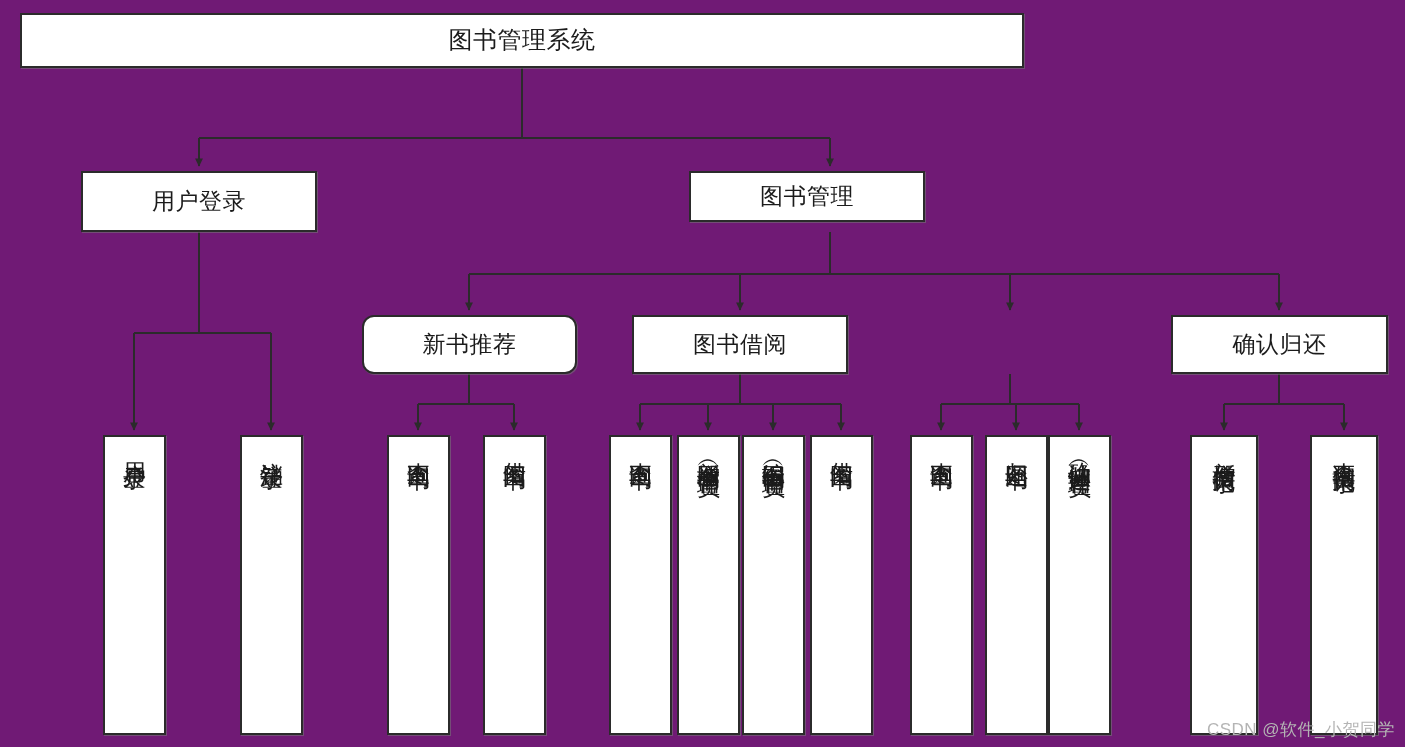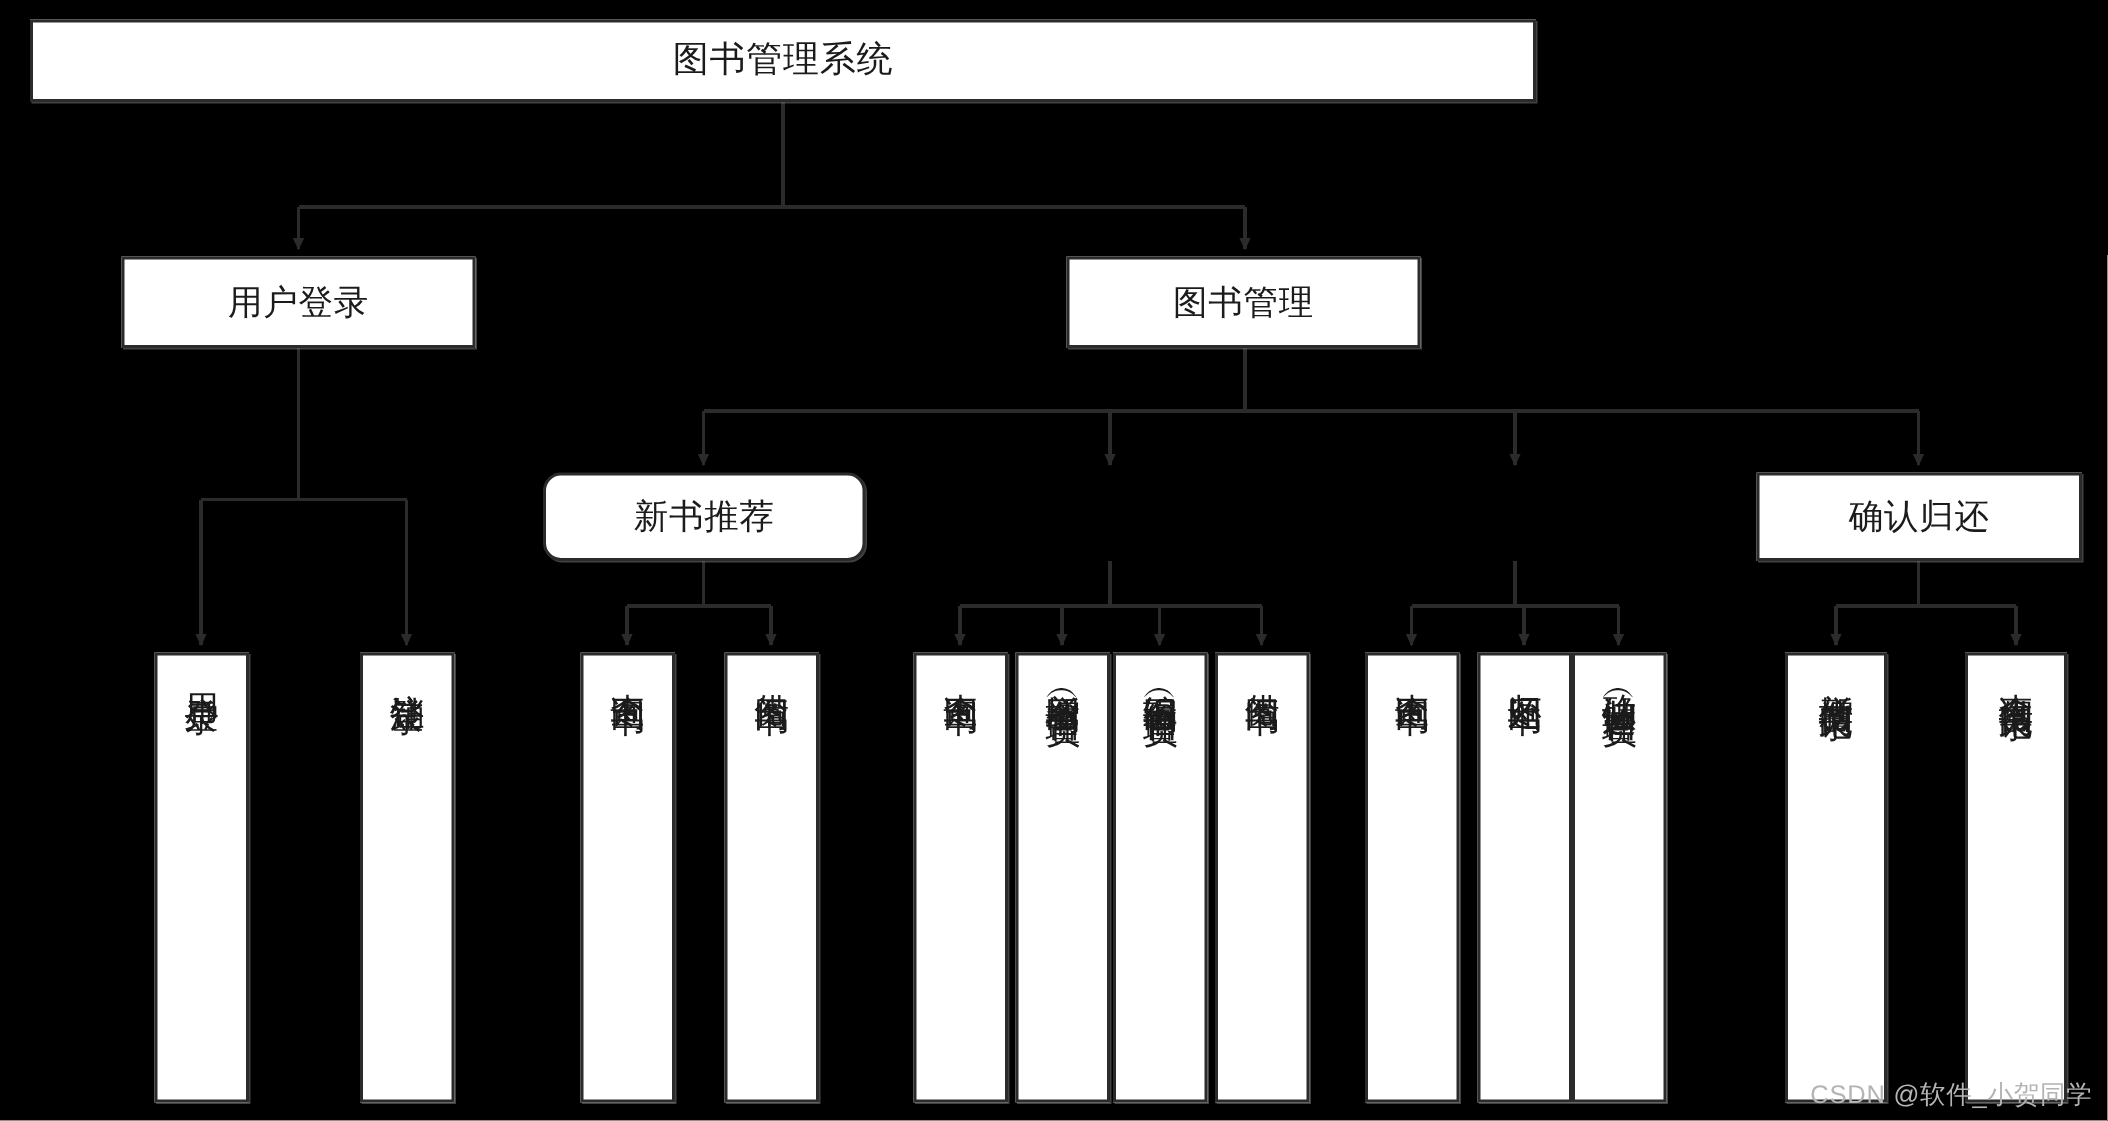--- a/index.html
+++ b/index.html
@@ -66,21 +66,21 @@
     font-size: 17px;
     color: #b4b4b4;
     white-space: nowrap;
     letter-spacing: 0.5px;
     user-select: none;
   }
 </style>
 </head>
 <body>
 
-<div id="diagram-root" style="background: #000000;">
+<div id="diagram-root" style="background: #701a75;">
 
   <svg id="connector-layer" viewBox="0 0 1405 747" xmlns="http://www.w3.org/2000/svg">
     <defs>
       <marker id="arrowhead" markerWidth="9" markerHeight="9" refX="7.6" refY="4.5" orient="auto" markerUnits="userSpaceOnUse">
         <path d="M0,0.6 L8.4,4.5 L0,8.4 z" fill="#2b2b2b"></path>
       </marker>
     </defs>
     <g stroke="#2b2b2b" stroke-width="2.4" fill="none" shape-rendering="crispEdges">
 
       <path d="M522,68 L522,138"></path>
@@ -125,26 +125,29 @@
     </g>
   </svg>
 
   <div class="node horizontal root" style="left: 20px; top: 13px; width: 1004px; height: 55px; background: rgb(255, 255, 255); border-color: rgb(43, 43, 43); color: rgb(27, 27, 27);">
     <span class="node-label">图书管理系统</span>
   </div>
 
   <div class="node horizontal" style="left: 81px; top: 171px; width: 236px; height: 61px; background: rgb(255, 255, 255); border-color: rgb(43, 43, 43); color: rgb(27, 27, 27);">
     <span class="node-label">用户登录</span>
   </div>
-  <div class="node horizontal" style="left: 711px; top: 171px; width: 236px; height: 61px; background: rgb(255, 255, 255); border-color: rgb(43, 43, 43); color: rgb(27, 27, 27);">
+  <div class="node horizontal" style="left: 689px; top: 171px; width: 236px; height: 51px; background: rgb(255, 255, 255); border-color: rgb(43, 43, 43); color: rgb(27, 27, 27);">
     <span class="node-label">图书管理</span>
   </div>
 
   <div class="node horizontal" style="left: 362px; top: 315px; width: 215px; height: 59px; background: rgb(255, 255, 255); border-color: rgb(43, 43, 43); color: rgb(27, 27, 27); border-radius: 12px;">
     <span class="node-label">新书推荐</span>
+  </div>
+  <div class="node horizontal" style="left: 632px; top: 315px; width: 216px; height: 59px; background: rgb(255, 255, 255); border-color: rgb(43, 43, 43); color: rgb(27, 27, 27);">
+    <span class="node-label">图书借阅</span>
   </div>
   <div class="node horizontal" style="left: 1171px; top: 315px; width: 217px; height: 59px; background: rgb(255, 255, 255); border-color: rgb(43, 43, 43); color: rgb(27, 27, 27);">
     <span class="node-label">确认归还</span>
   </div>
 
   <div class="node vertical" style="left: 103px; top: 435px; width: 63px; height: 300px; background: rgb(255, 255, 255); border-color: rgb(43, 43, 43); color: rgb(27, 27, 27);">
     <span class="node-label">用户登录</span>
   </div>
   <div class="node vertical" style="left: 240px; top: 435px; width: 63px; height: 300px; background: rgb(255, 255, 255); border-color: rgb(43, 43, 43); color: rgb(27, 27, 27);">
     <span class="node-label">注销登录</span>

